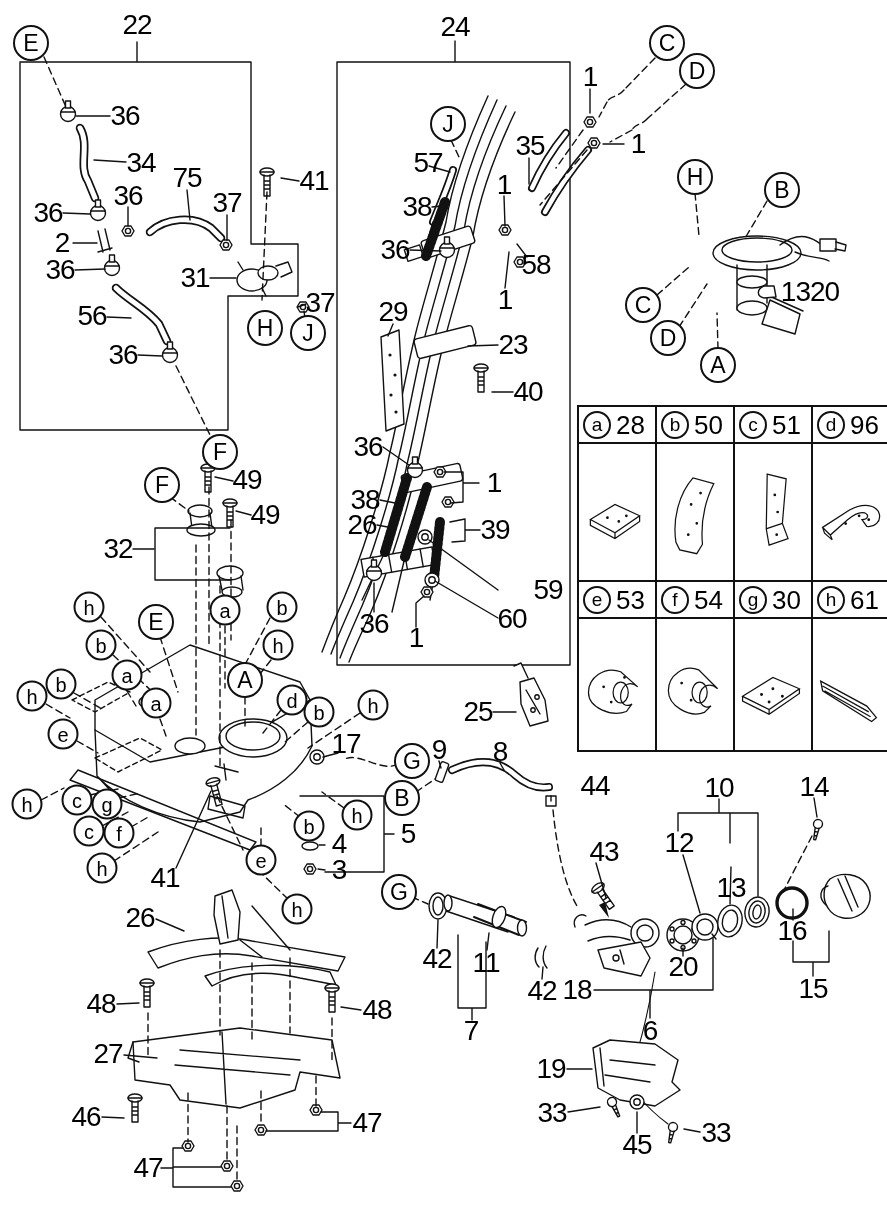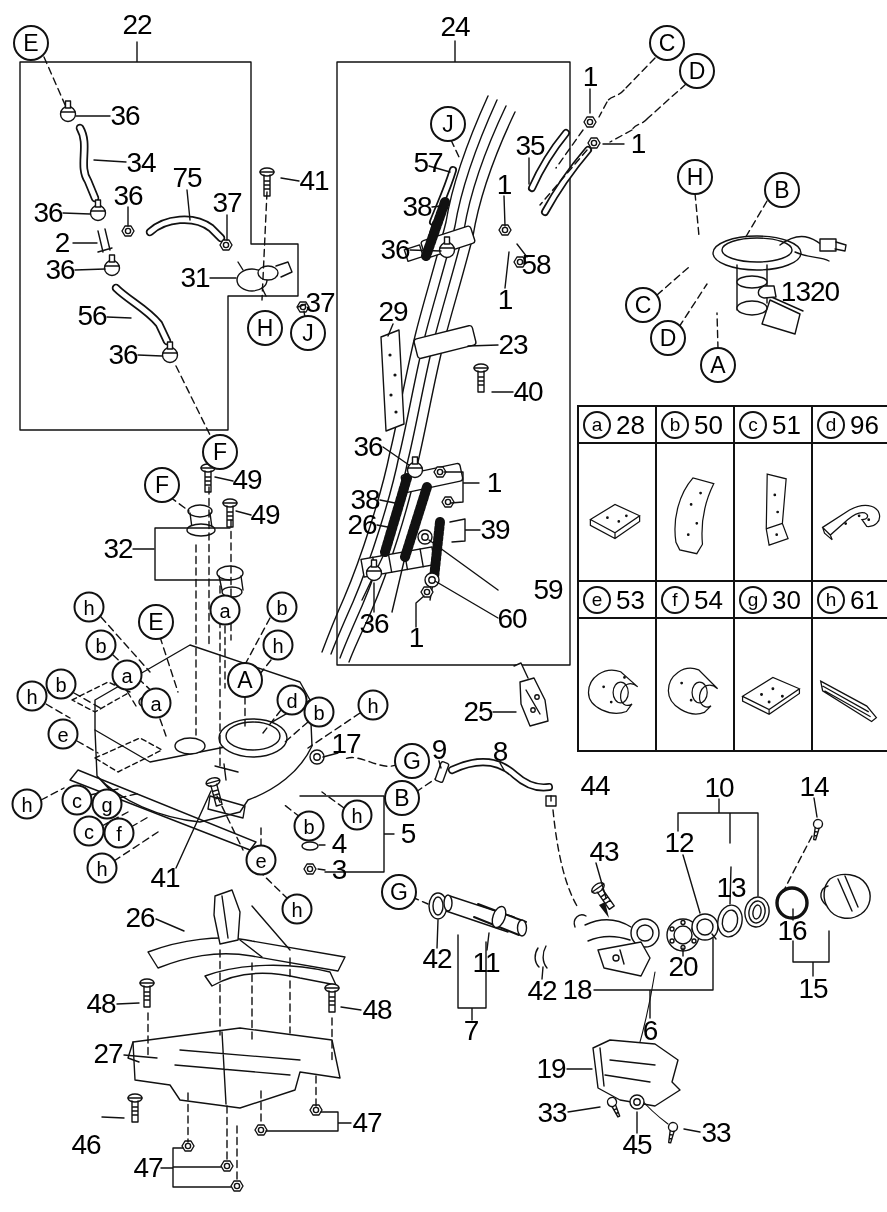--- a/index.html
+++ b/index.html
@@ -524,21 +524,21 @@
       <span class="num" style="left: 437px; top: 959px;">42</span>
       <span class="num" style="left: 486px; top: 963px;">11</span>
       <span class="num" style="left: 542px; top: 991px;">42</span>
       <span class="num" style="left: 577px; top: 990px;">18</span>
       <span class="num" style="left: 471px; top: 1031px;">7</span>
       <span class="num" style="left: 650px; top: 1031px;">6</span>
       <span class="num" style="left: 140px; top: 918px;">26</span>
       <span class="num" style="left: 101px; top: 1004px;">48</span>
       <span class="num" style="left: 377px; top: 1010px;">48</span>
       <span class="num" style="left: 108px; top: 1054px;">27</span>
-      <span class="num" style="left: 86px; top: 1117px; margin-top: 28px;">46</span>
+      <span class="num" style="left: 86px; top: 1117px;">46</span>
       <span class="num" style="left: 367px; top: 1123px;">47</span>
       <span class="num" style="left: 148px; top: 1168px;">47</span>
       <span class="num" style="left: 551px; top: 1069px;">19</span>
       <span class="num" style="left: 552px; top: 1113px;">33</span>
       <span class="num" style="left: 637px; top: 1145px;">45</span>
       <span class="num" style="left: 716px; top: 1133px;">33</span>
       <span class="circ U" style="left: 31px; top: 43px;">E</span>
       <span class="circ U" style="left: 448px; top: 124px;">J</span>
       <span class="circ U" style="left: 667px; top: 43px;">C</span>
       <span class="circ U" style="left: 697px; top: 71px;">D</span>

